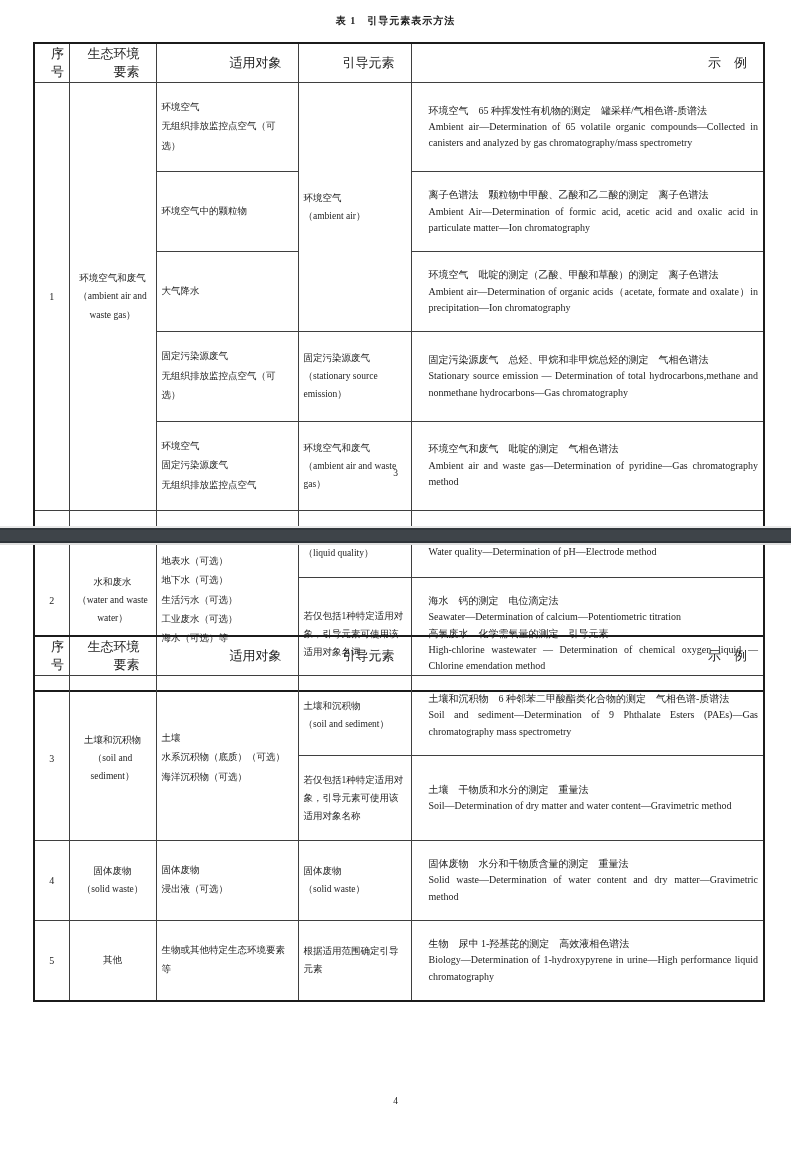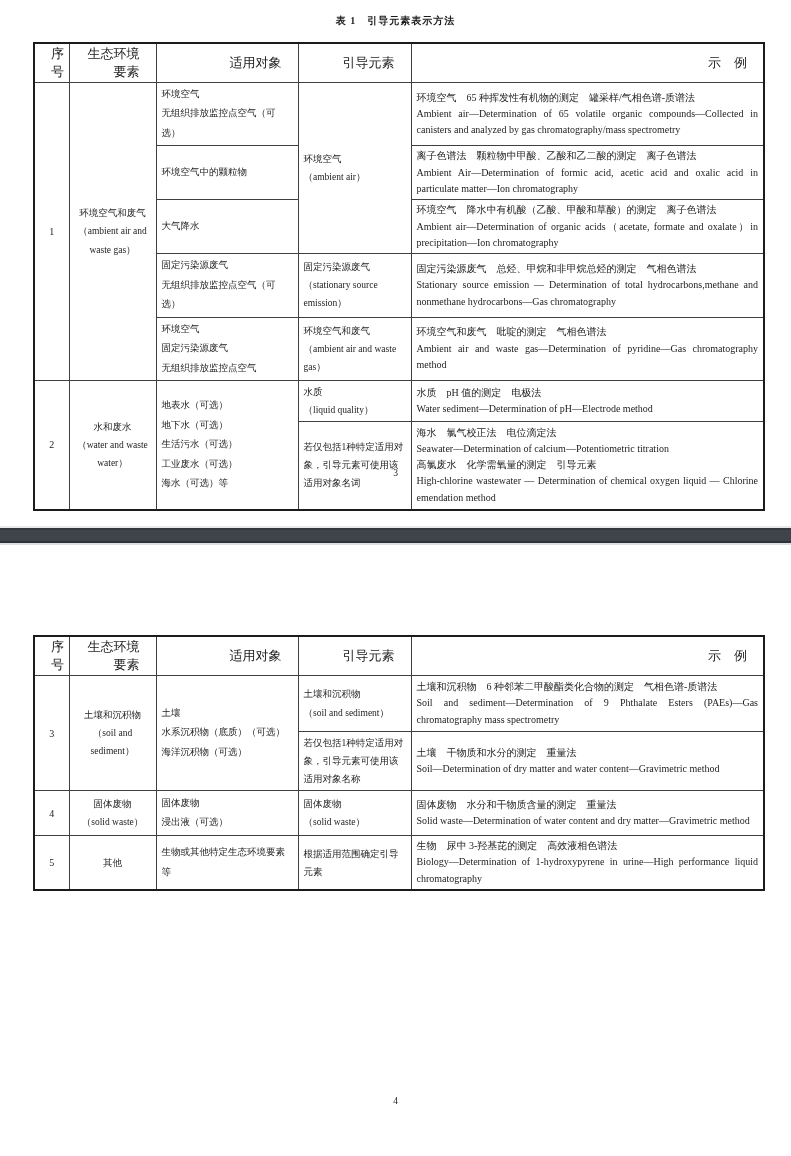--- a/index.html
+++ b/index.html
@@ -23,37 +23,37 @@
   #table-p1 { top: 42px; }
   #table-p2 { top: 635px; }
   .doc-table col.c1 { width: 35px; }
   .doc-table col.c2 { width: 87px; }
   .doc-table col.c3 { width: 142px; }
   .doc-table col.c4 { width: 113px; }
   .doc-table col.c5 { width: 353px; }
   .doc-table th, .doc-table td {
     border: 1px solid #3f3f3f;
     vertical-align: middle;
-    padding: 2px 5px;
+    padding: 15px 5px;
     overflow: hidden;
   }
   .doc-table { border: 2px solid #1b1b1b; }
   .doc-table th {
     height: 19px; font-weight: normal; text-align: right;
     font-size: 13px; padding: 1px 16px;
   }
   .col-no { text-align: center; font-size: 10px; }
   .col-elem { text-align: center; }
   .col-elem .line { line-height: 1.9; }
   .col-apply { text-align: left; padding-left: 7px; }
   .col-apply .line { line-height: 2.05; }
   .col-guide { text-align: left; padding-left: 7px; }
   .col-guide .line { line-height: 1.9; }
   .col-example { text-align: left; padding-left: 7px; padding-right: 7px; font-size: 10px; }
-  .col-example .line { line-height: 1.63; text-align: justify; }
+  .col-example .line { line-height: 1.63; text-align: justify; margin-left: 12px; }
   .page-number {
     position: absolute; left: 0; width: 791px; text-align: center;
     font-size: 9.5px; color: #222;
   }
   #pageno-1 { top: 468px; }
   #pageno-2 { top: 1096px; }
   .page-divider {
     position: absolute; left: 0; top: 526px; width: 791px; height: 19px;
     background: linear-gradient(#e9e9e9 0 2px, #33383d 2px 4px, #3e4449 4px 15px, #2e3338 15px 17px, #dedede 17px 19px);
   }
@@ -105,21 +105,21 @@
     <td class="col-example">
           <div class="line">离子色谱法　颗粒物中甲酸、乙酸和乙二酸的测定　离子色谱法</div>
           <div class="line">Ambient Air—Determination of formic acid, acetic acid and oxalic acid in particulate matter—Ion chromatography</div>
         </td>
   </tr>
   <tr style="height:52px;">
     <td class="col-apply">
           <div class="line">大气降水</div>
         </td>
     <td class="col-example">
-          <div class="line">环境空气　降水中有机酸（乙酸、甲酸和草酸）的测定　离子色谱法</div>
+          <div class="line">环境空气　吡啶的测定（乙酸、甲酸和草酸）的测定　离子色谱法</div>
           <div class="line">Ambient air—Determination of organic acids（acetate, formate and oxalate）in precipitation—Ion chromatography</div>
         </td>
   </tr>
   <tr style="height:49px;">
     <td class="col-apply">
           <div class="line">固定污染源废气</div>
           <div class="line">无组织排放监控点空气（可选）</div>
         </td>
     <td class="col-guide">
           <div class="line">固定污染源废气</div>
@@ -157,29 +157,29 @@
           <div class="line">生活污水（可选）</div>
           <div class="line">工业废水（可选）</div>
           <div class="line">海水（可选）等</div>
         </td>
     <td class="col-guide">
           <div class="line">水质</div>
           <div class="line">（liquid quality）</div>
         </td>
     <td class="col-example">
           <div class="line">水质　pH 值的测定　电极法</div>
-          <div class="line">Water sediment—Determination of pH—Electrode method</div>
+          <div class="line">Water quality—Determination of pH—Electrode method</div>
         </td>
   </tr>
   <tr style="height:88px;">
     <td class="col-guide">
           <div class="line">若仅包括1种特定适用对象，引导元素可使用该适用对象名词</div>
         </td>
     <td class="col-example">
-          <div class="line">海水　氯气校正法　电位滴定法</div>
+          <div class="line">海水　钙的测定　电位滴定法</div>
           <div class="line">Seawater—Determination of calcium—Potentiometric titration</div>
           <div class="line">高氯废水　化学需氧量的测定　引导元素</div>
           <div class="line">High-chlorine wastewater — Determination of chemical oxygen liquid — Chlorine emendation method</div>
         </td>
   </tr>
 </tbody>
   </table>
 
 <div class="page-number" id="pageno-1">3</div>
 
@@ -254,20 +254,20 @@
     <td class="col-elem">
           <div class="line">其他</div>
         </td>
     <td class="col-apply">
           <div class="line">生物或其他特定生态环境要素等</div>
         </td>
     <td class="col-guide">
           <div class="line">根据适用范围确定引导元素</div>
         </td>
     <td class="col-example">
-          <div class="line">生物　尿中 3-羟基芘的测定　高效液相色谱法</div>
+          <div class="line">生物　尿中 1-羟基芘的测定　高效液相色谱法</div>
           <div class="line">Biology—Determination of 1-hydroxypyrene in urine—High performance liquid chromatography</div>
         </td>
   </tr>
 </tbody>
   </table>
 
 <div class="page-number" id="pageno-2">4</div>
 
 </body></html>

